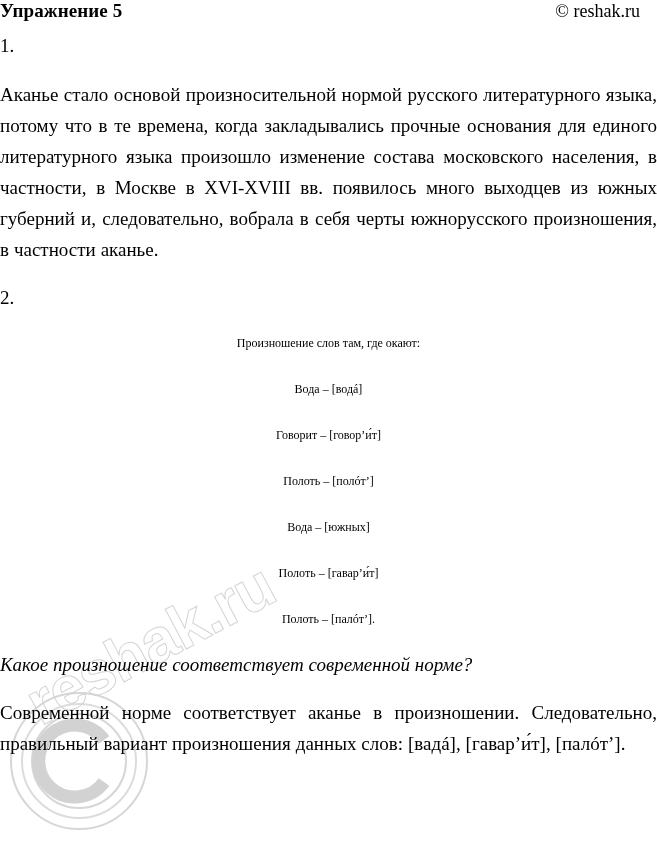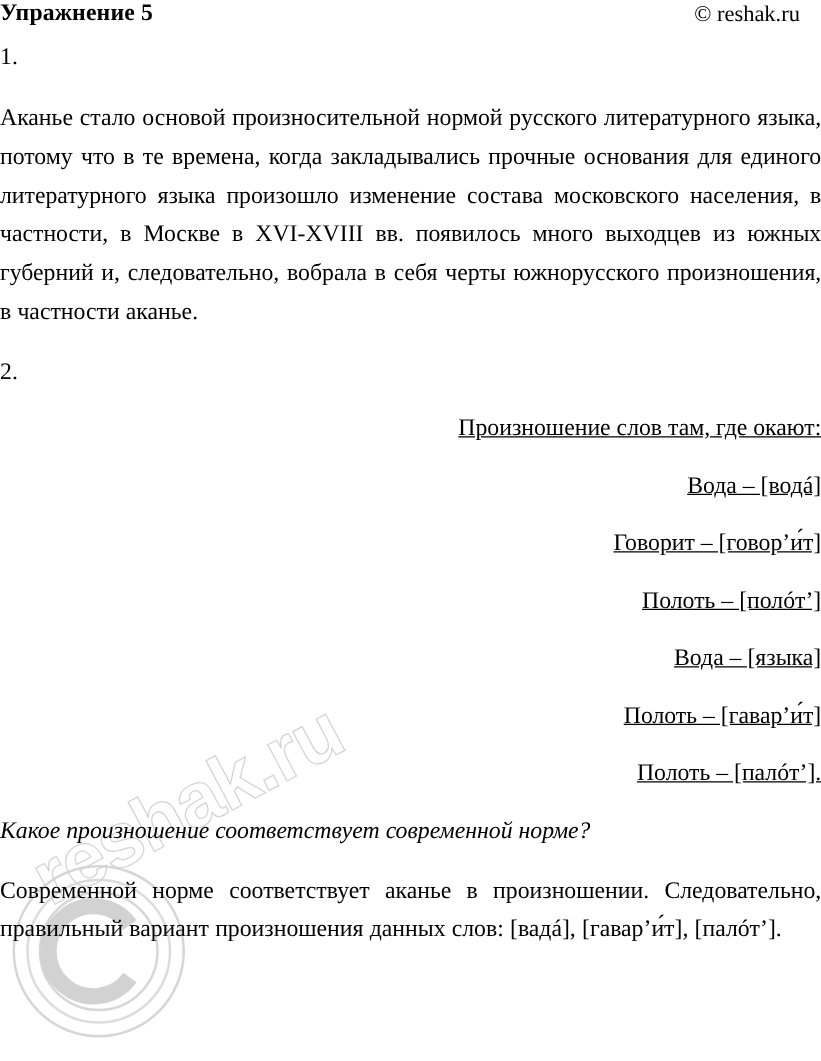--- a/index.html
+++ b/index.html
@@ -101,26 +101,25 @@
     font-size: 19px;
     line-height: 31px;
     margin: 0 0 21px 0;
     text-align: justify;
     text-justify: inter-word;
     word-spacing: .2px;
   }
   p.body-par.last { margin-bottom: 0; }
 
   p.line {
-    font-size: 19px;
+    font-size: 12px;
     line-height: 24px;
     margin: 0 0 22px 0;
-    text-align: right;
+    text-align: center;
     white-space: nowrap;
-    text-decoration: underline;
   }
 
   p.question {
     font-size: 19px;
     line-height: 24px;
     margin: 12px 0 20px 0;
     font-style: italic;
     white-space: nowrap;
   }
 </style>
@@ -152,21 +151,21 @@
 
     <p class="body-par">Аканье стало основой произносительной нормой русского литературного языка, потому что в те времена, когда закладывались прочные основания для единого литературного языка произошло изменение состава московского населения, в частности, в Москве в XVI-XVIII вв. появилось много выходцев из южных губерний и, следовательно, вобрала в себя черты южнорусского произношения, в частности аканье.</p>
 
     <div class="item-number">2.</div>
 
     <p class="line">Произношение слов там, где окают:</p>
     <p class="line">Вода – [водá]</p>
     <p class="line">Говорит – [говор’и́т]</p>
     <p class="line">Полоть – [полóт’]</p>
 
-    <p class="line">Вода – [языка]</p>
+    <p class="line">Вода – [южных]</p>
     <p class="line">Полоть – [гавар’и́т]</p>
     <p class="line">Полоть – [палóт’].</p>
 
     <p class="question">Какое произношение соответствует современной норме?</p>
 
     <p class="body-par last">Современной норме соответствует аканье в произношении. Следовательно, правильный вариант произношения данных слов: [вадá], [гавар’и́т], [палóт’].</p>
 
   </div>
 </div>
 

